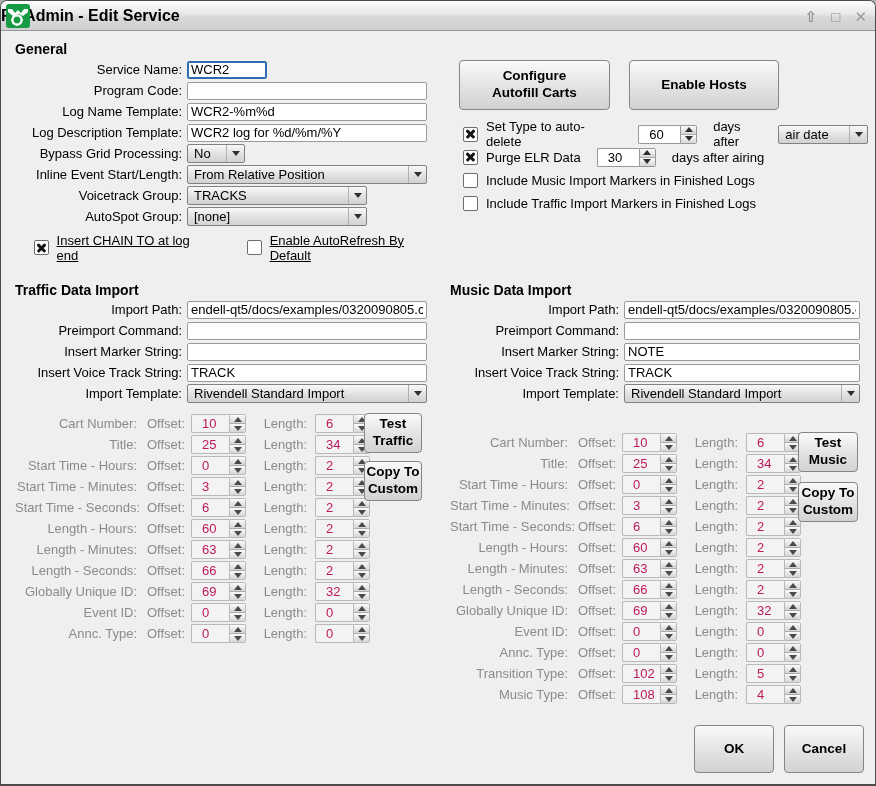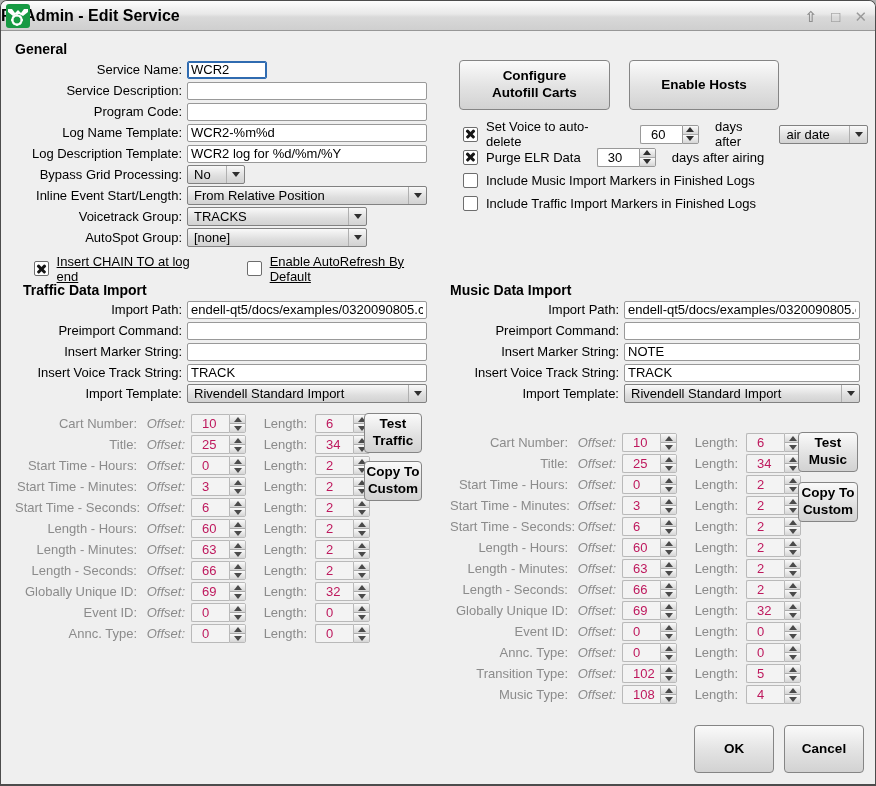--- a/index.html
+++ b/index.html
@@ -82,21 +82,21 @@
   
   .abs { position:absolute; }
 
   .opt-row { display:flex; align-items:center; height:22px; margin-bottom:1px; gap:8px; font-size:13px; }
 
   .orow { display:flex; align-items:center; height:21px; }
   .olabel { text-align:right; padding-right:6px; color:#8b8b8b; font-size:13px; white-space:nowrap; }
   .osec.traffic .olabel { width:128px; }
   .osec.music   .olabel { width:124px; }
   .sublbl { color:#8b8b8b; font-size:13px; text-align:right; white-space:nowrap; }
-  .sublbl.off { width:48px; padding-right:6px;font-style:italic; }
+  .sublbl.off { width:48px; padding-right:6px; }
   .sublbl.len { width:52px; padding-right:8px; margin-left:17px; }
 </style>
 </head>
 <body>
 
 <div class="window">
 
   <div class="titlebar">
     <svg class="app-icon" viewBox="0 0 24 24">
       <rect x="0" y="0" width="24" height="24" rx="3" fill="#169a43"></rect>
@@ -122,24 +122,20 @@
   </div>
 
   <div class="abs heading" style="left:14px; top:40px;">General</div>
 
   <div class="abs" style="left:14px; top:58px; width:430px;">
     <div class="frow">
       <label class="flabel">Service Name:</label>
       <input class="tin focused" style="width: 80px;" value="WCR2">
     </div>
     <div class="frow">
-      <label class="flabel">Service Description:</label>
-      <input class="tin" style="width: 240px;" value="">
-    </div>
-    <div class="frow">
       <label class="flabel">Program Code:</label>
       <input class="tin" style="width: 240px;" value="">
     </div>
     <div class="frow">
       <label class="flabel">Log Name Template:</label>
       <input class="tin" style="width: 240px;" value="WCR2-%m%d">
     </div>
     <div class="frow">
       <label class="flabel">Log Description Template:</label>
       <input class="tin" style="width: 240px;" value="WCR2 log for %d/%m/%Y">
@@ -193,21 +189,21 @@
     <span>Configure</span>
     <span>Autofill Carts</span>
   </button>
   <button class="btn abs" style="left:628px; top:59px; width:150px; height:50px;">
     <span>Enable Hosts</span>
   </button>
 
   <div class="abs" style="left:462px; top:122px; width:405px;">
     <div class="opt-row">
       <span class="cb checked"></span>
-      <span>Set Voice to auto-delete</span>
+      <span>Set Type to auto-delete</span>
       <span class="spin" style="margin-left:24px;">
         <span class="val">60</span>
         <span class="btns">
             <span class="sb">
               <i class="tri-up"></i>
             </span>
             <span class="sb">
               <i class="tri-dn"></i>
             </span>
           </span>
@@ -239,21 +235,21 @@
     <div class="opt-row">
       <span class="cb"></span>
       <span>Include Music Import Markers in Finished Logs</span>
     </div>
     <div class="opt-row">
       <span class="cb"></span>
       <span>Include Traffic Import Markers in Finished Logs</span>
     </div>
   </div>
 
-  <div class="abs heading" style="left:14px; top:281px;margin-left:8px;">Traffic Data Import</div>
+  <div class="abs heading" style="left:14px; top:281px;">Traffic Data Import</div>
   <div class="abs" style="left:14px; top:298px; width:430px;">
     <div class="frow">
       <label class="flabel">Import Path:</label>
       <input class="tin" style="width: 240px;" value="endell-qt5/docs/examples/0320090805.cpi">
     </div>
     <div class="frow">
       <label class="flabel">Preimport Command:</label>
       <input class="tin" style="width: 240px;" value="">
     </div>
     <div class="frow">

